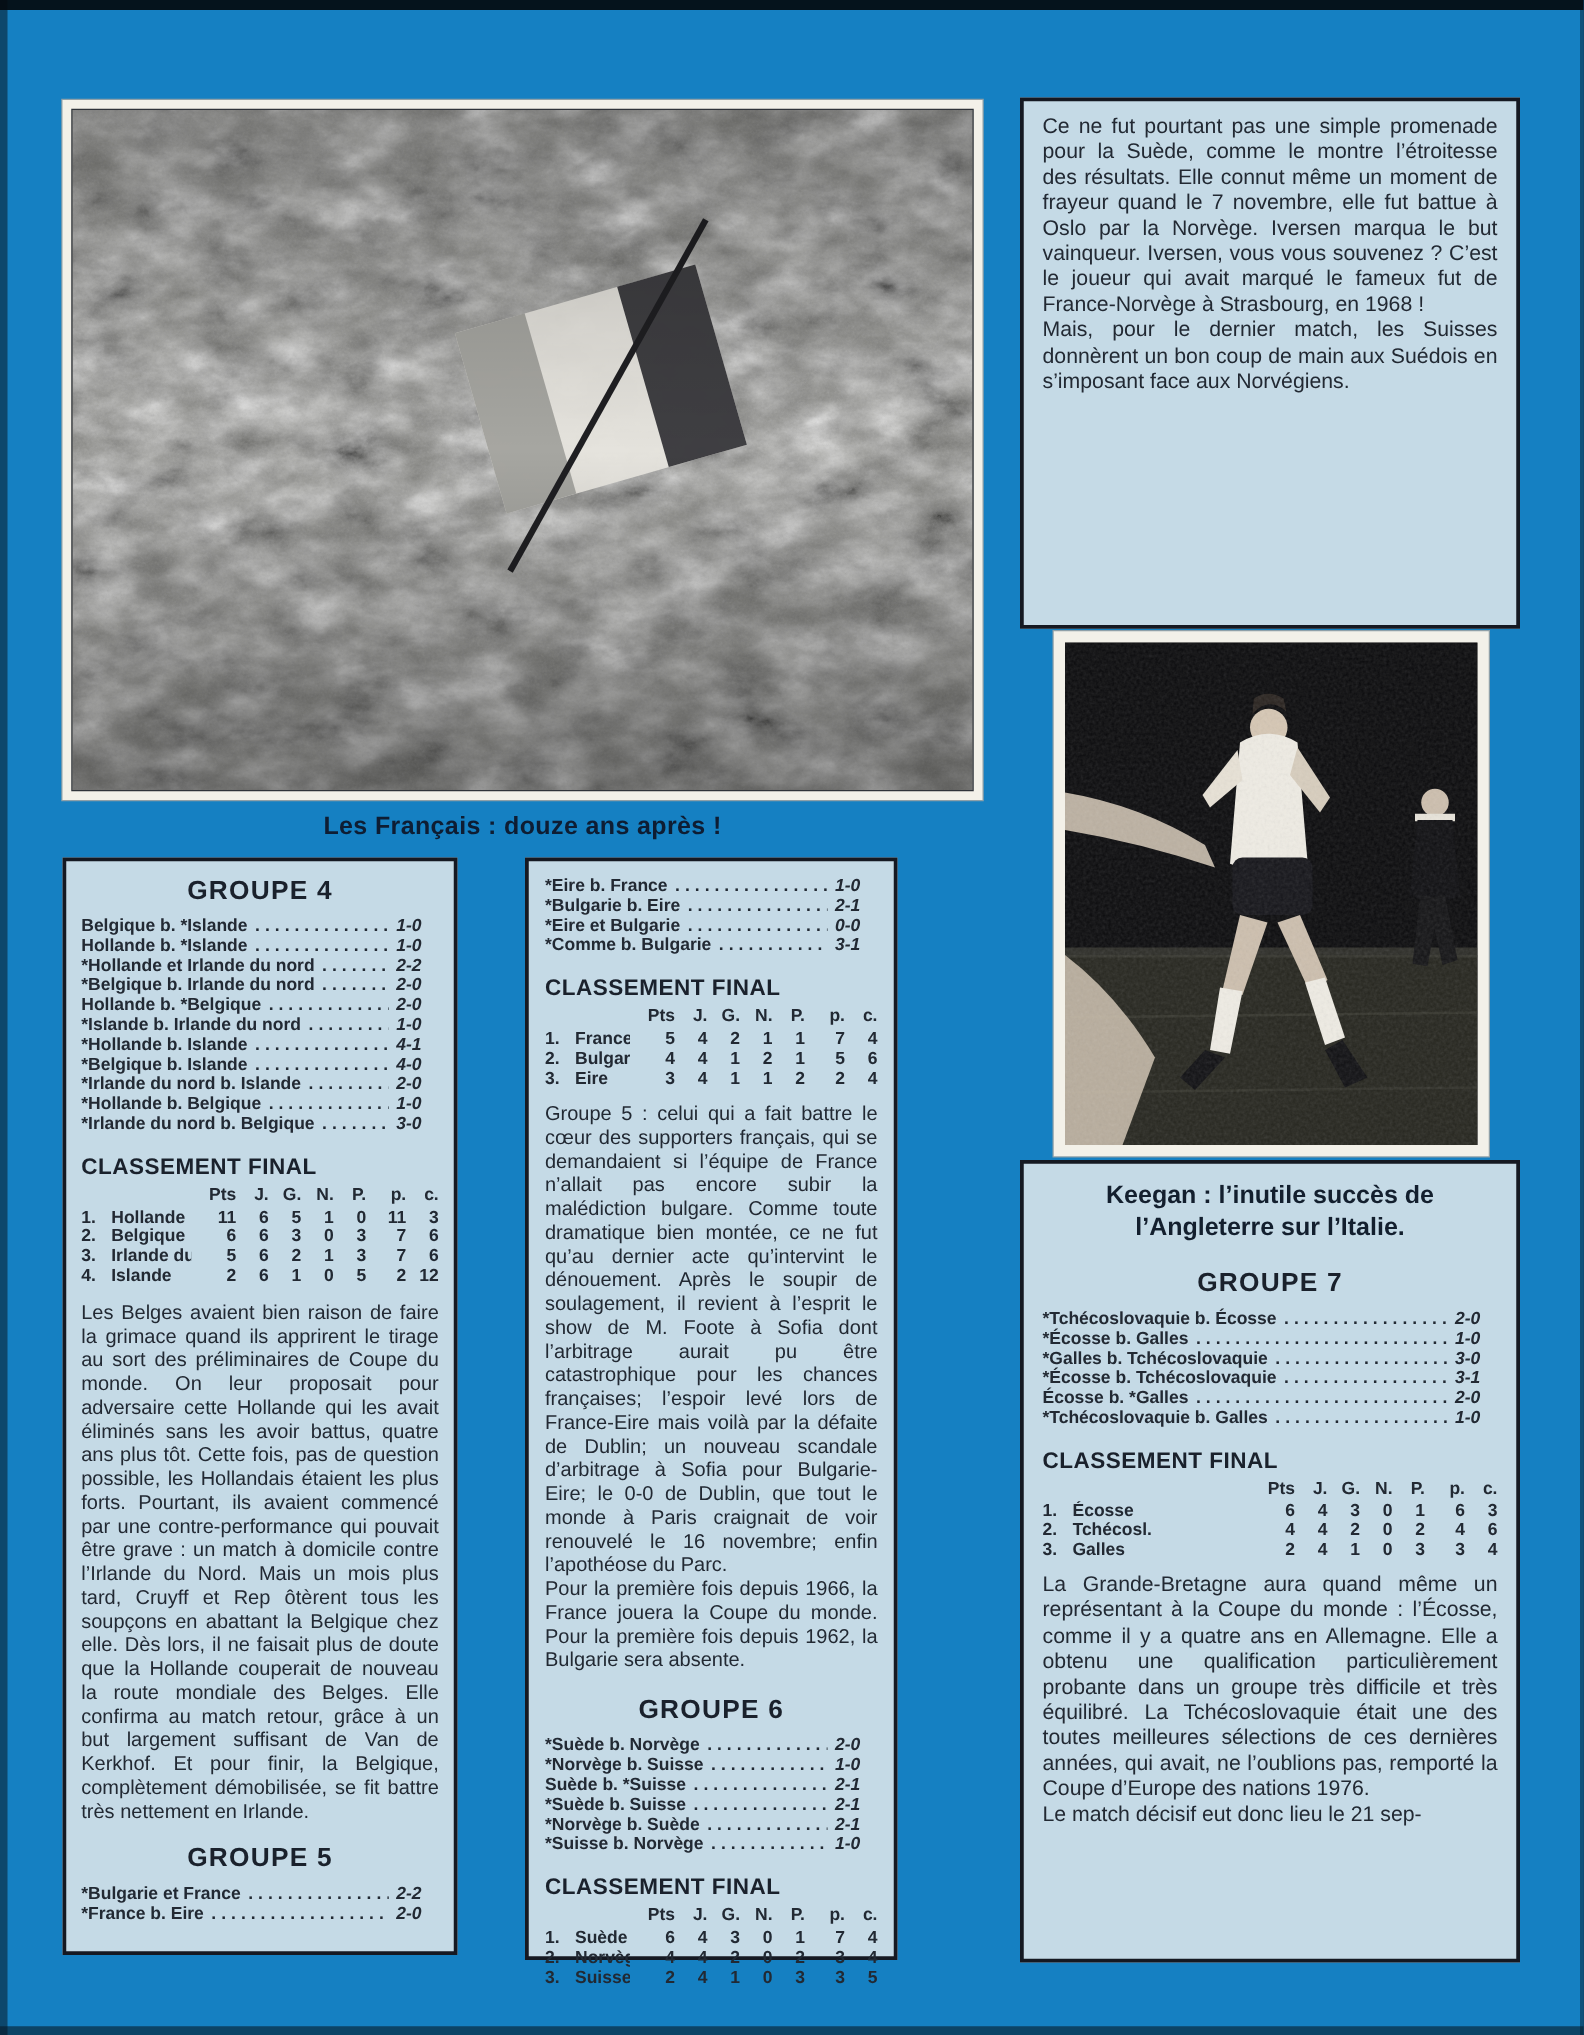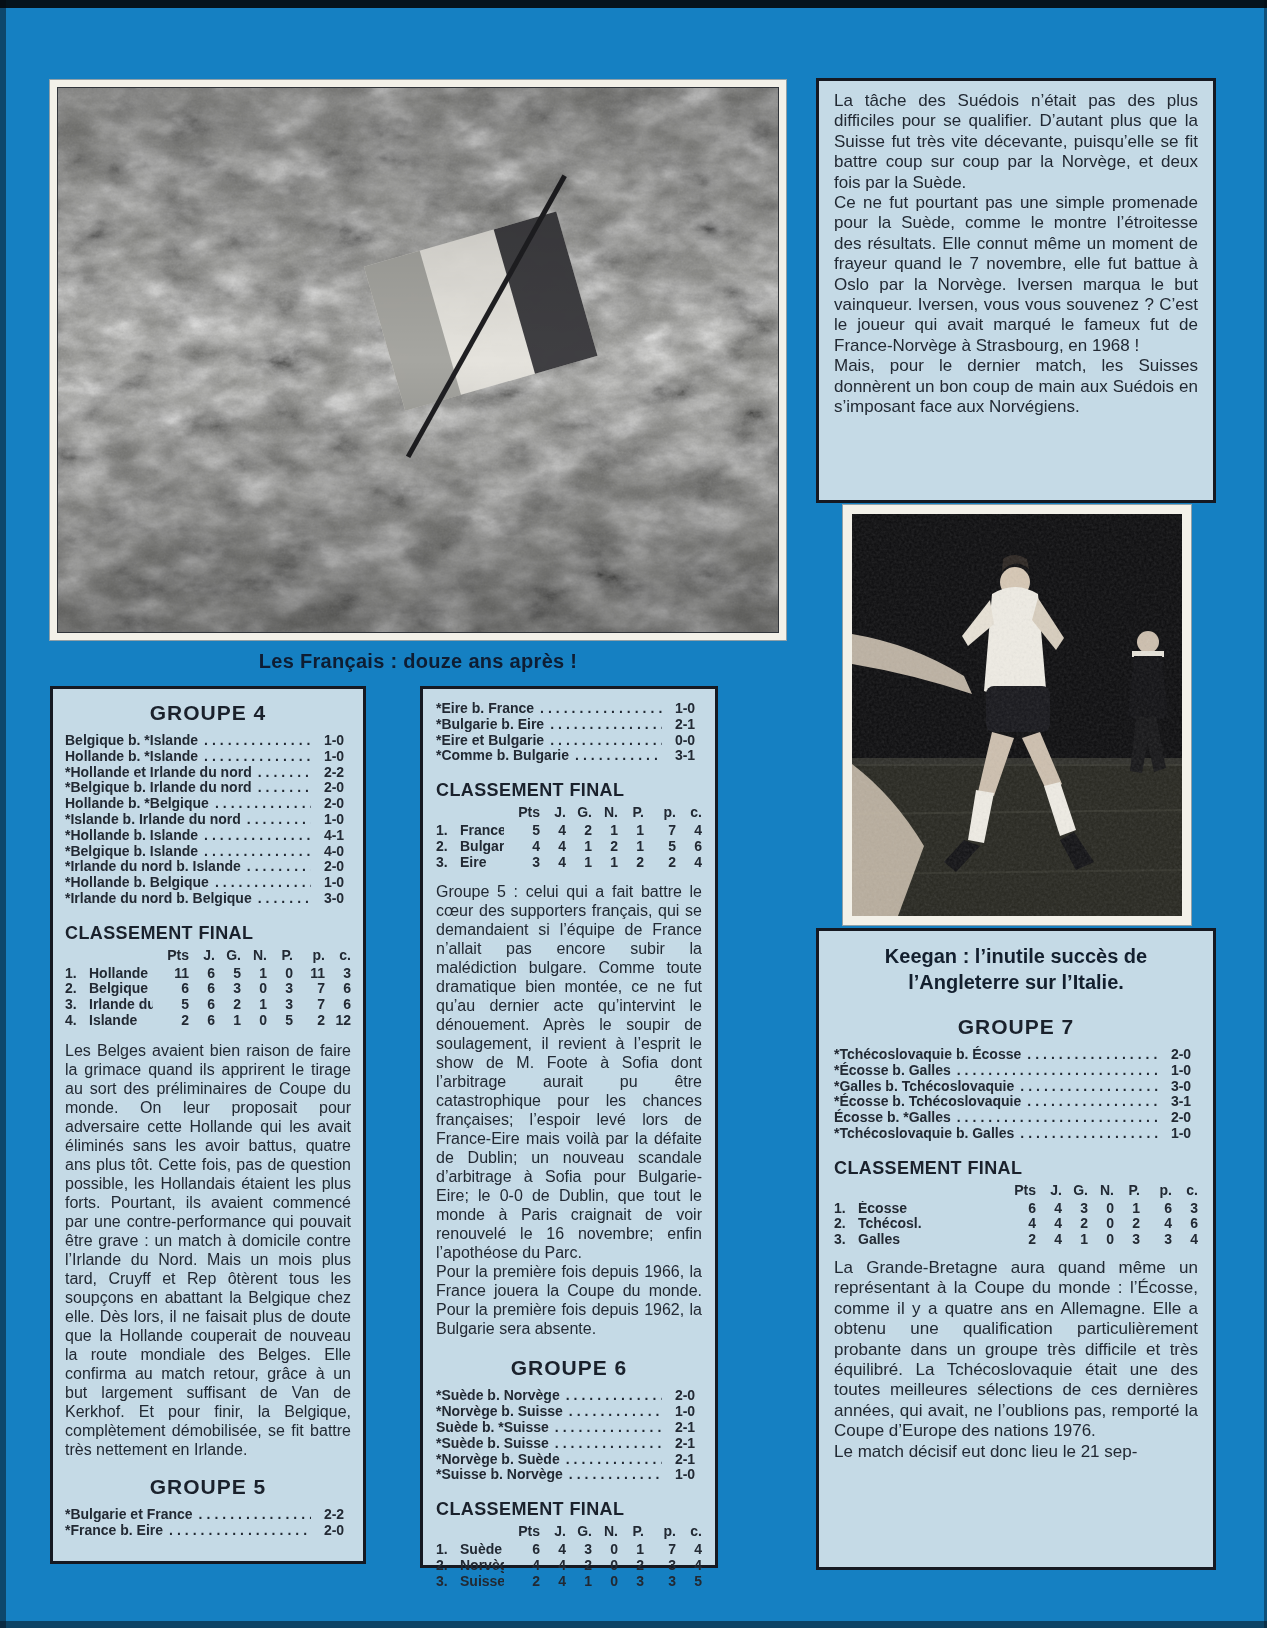--- a/index.html
+++ b/index.html
@@ -23,21 +23,21 @@
   .left-panel{left:50px;top:686px;width:316px;height:878px;padding:8px 12px;}
   .mid-panel{left:420px;top:686px;width:298px;height:882px;padding:12px 13px;}
   .rightA-panel{left:816px;top:78px;width:400px;height:425px;padding:10px 15px;}
   .rightB-panel{left:816px;top:928px;width:400px;height:642px;padding:10px 15px;}
   .group-title{font-weight:bold;font-size:21px;letter-spacing:1px;text-align:center;color:#1a212c;margin:4px 0 8px;}
   .cl-title{font-weight:bold;font-size:18px;letter-spacing:.4px;text-align:left;color:#1a212c;margin:16px 0 4px;}
   .res-row{display:flex;align-items:baseline;font-weight:bold;font-size:14px;line-height:15.8px;}
   .res-row .m{white-space:nowrap;}
   .leader{flex:1;overflow:hidden;white-space:nowrap;margin:0 6px;}
   .leader::after{content:"......................................................";letter-spacing:4px;}
-  .res-row .s{width:34px;text-align:center;flex:none;}
+  .res-row .s{width:34px;text-align:left;flex:none;font-style:italic;}
   .cl-head,.cl-row{display:flex;font-weight:bold;font-size:14px;line-height:15.8px;}
   .cl-head{margin-bottom:2px;}
   .hspace{flex:1;}
   .pos{width:24px;flex:none;}
   .team{flex:1;white-space:nowrap;overflow:hidden;}
   .num{width:26px;text-align:right;flex:none;}
   .num.pts{width:36px;}
   .num.pp{width:32px;}
   .body-text{font-size:16px;line-height:19px;text-align:justify;margin:12px 0 0;}
   .body-text.cont{margin:0;}
@@ -403,21 +403,20 @@
           <span class="num">1</span>
           <span class="num">0</span>
           <span class="num">3</span>
           <span class="num pp">3</span>
           <span class="num">5</span>
         </div>
       </div>
   </div>
 
   <div class="panel rightA-panel">
-    <p class="body-text cont">La tâche des Suédois n’était pas des plus difficiles pour se qualifier. D’autant plus que la Suisse fut très vite décevante, puisqu’elle se fit battre coup sur coup par la Norvège, et deux fois par la Suède.</p>
     <p class="body-text cont">Ce ne fut pourtant pas une simple promenade pour la Suède, comme le montre l’étroitesse des résultats. Elle connut même un moment de frayeur quand le 7 novembre, elle fut battue à Oslo par la Norvège. Iversen marqua le but vainqueur. Iversen, vous vous souvenez ? C’est le joueur qui avait marqué le fameux fut de France-Norvège à Strasbourg, en 1968 !</p>
     <p class="body-text cont">Mais, pour le dernier match, les Suisses donnèrent un bon coup de main aux Suédois en s’imposant face aux Norvégiens.</p>
   </div>
 
   <div class="photo-frame keegan">
     <div class="photo-inner">
       <svg viewBox="0 0 330 402" width="330" height="402" preserveAspectRatio="none" aria-hidden="true">
         <defs>
           <filter id="kgrain">
             <feTurbulence type="fractalNoise" baseFrequency="0.4" numOctaves="2" seed="8"></feTurbulence>

